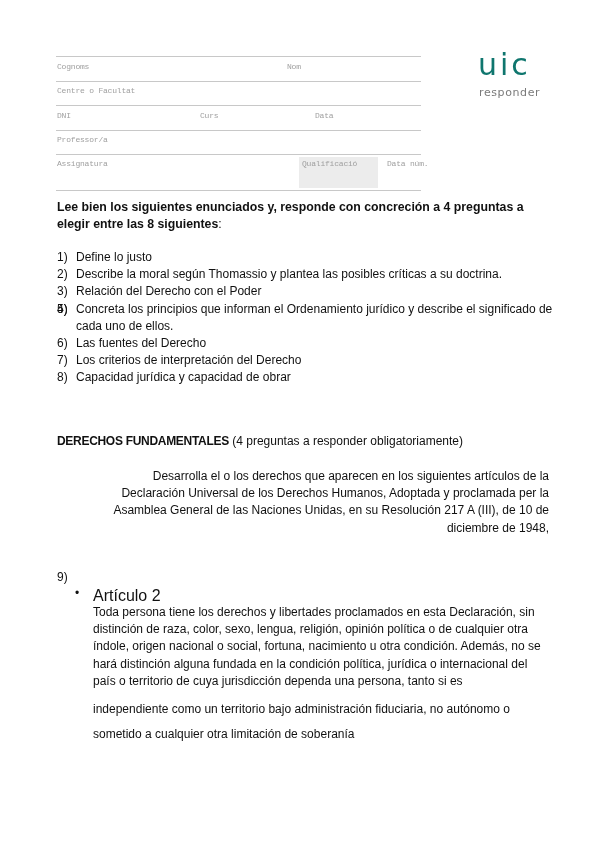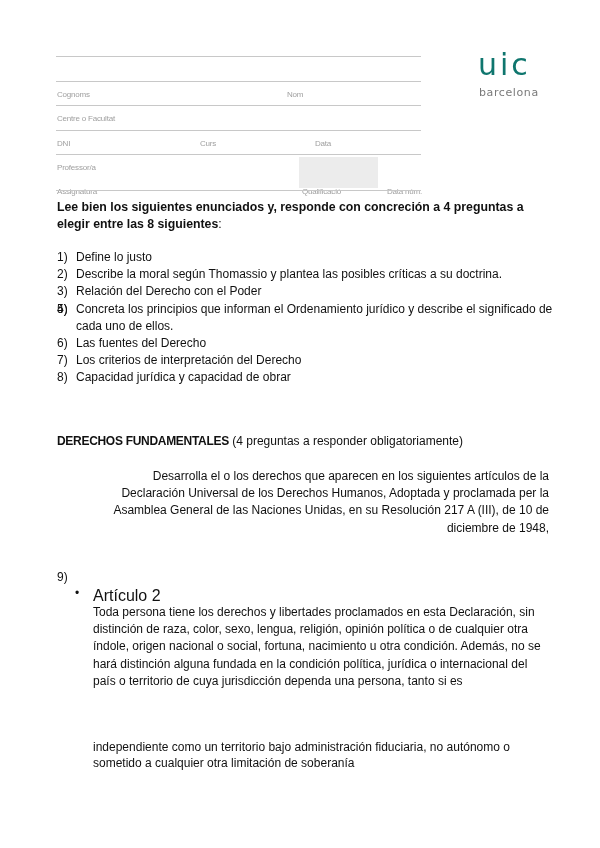--- a/index.html
+++ b/index.html
@@ -1,34 +1,34 @@
 <!DOCTYPE html>
 <html><head>
 <meta charset="utf-8">
 <style>
   html, body { margin: 0; padding: 0; background: #ffffff; }
   body { width: 600px; height: 848px; position: relative; overflow: hidden;
          font-family: "Liberation Sans", sans-serif; color: #111; }
   .hline { position: absolute; left: 56px; width: 365px; height: 1px; background: #c8c8c8; }
-  .flabel { position: absolute; font-family: Liberation Sans, sans-serif; font-size: 8px; color: #a0a0a0; white-space: nowrap; letter-spacing: -0.2px; margin-top: 28px; }
+  .flabel { position: absolute; font-family: Liberation Mono, monospace; font-size: 8px; color: #a0a0a0; white-space: nowrap; letter-spacing: -0.2px; }
   .shade { position: absolute; left: 299px; top: 157px; width: 79px; height: 31px; background: #ececec; }
   .logo-uic { position: absolute; left: 478px; top: 50px; font-family: "DejaVu Sans", sans-serif; font-size: 30px; color: #0f766e; letter-spacing: 3px; font-weight: normal; line-height: 30px; }
   .logo-bcn { position: absolute; left: 479px; top: 86px; font-family: "DejaVu Sans", sans-serif; font-size: 11px; color: #7a7a7a; letter-spacing: 0.6px; }
   .intro { position: absolute; left: 57px; top: 199px; width: 480px; font-weight: bold; font-size: 12.3px; line-height: 17px; }
   .qlist { position: absolute; left: 57px; top: 249px; width: 500px; font-size: 12px; line-height: 17.2px; margin: 0; padding: 0; list-style: none; }
   .qlist li { position: relative; padding-left: 19px; }
   .qlist .num { position: absolute; left: 0; top: 0; }
   .df-heading { position: absolute; left: 57px; top: 434px; font-size: 12px; white-space: nowrap; }
   .df-heading b { font-weight: bold; letter-spacing: -0.3px; }
   .df-para { position: absolute; left: 99px; top: 468px; width: 450px; font-size: 12px; line-height: 17.2px; text-align: right; }
   .q9 { position: absolute; left: 57px; top: 570px; font-size: 12px; }
   .bullet { position: absolute; left: 75px; top: 586px; font-size: 12px; }
   .art-title { position: absolute; left: 93px; top: 587px; font-size: 16px; }
   .art-body { position: absolute; left: 93px; top: 604px; width: 460px; font-size: 12px; line-height: 17.2px; }
-  .art-cont { position: absolute; left: 93px; top: 739px; width: 460px; font-size: 12px; line-height: 16px; }
+  .art-cont { position: absolute; left: 93px; top: 697px; width: 460px; font-size: 12px; line-height: 25px; }
 </style>
 </head>
 <body>
 
 <div>
   <div class="hline" style="top:56px"></div>
   <span class="flabel" style="left:57px;top:62px">Cognoms</span>
   <span class="flabel" style="left:287px;top:62px">Nom</span>
   <div class="hline" style="top:81px"></div>
   <span class="flabel" style="left:57px;top:86px">Centre o Facultat</span>
@@ -41,21 +41,21 @@
   <div class="hline" style="top:154px"></div>
   <div class="shade"></div>
   <span class="flabel" style="left:57px;top:159px">Assignatura</span>
   <span class="flabel" style="left:302px;top:159px">Qualificació</span>
   <span class="flabel" style="left:387px;top:159px">Data núm.</span>
   <div class="hline" style="top:190px"></div>
 </div>
 
 <div>
   <div class="logo-uic">uic</div>
-  <div class="logo-bcn">barcelona</div>
+  <div class="logo-bcn">responder</div>
 </div>
 
 <div class="intro">
   <span>Lee bien los siguientes enunciados y, responde con concreción a 4 preguntas a elegir entre las 8 siguientes</span><span style="font-weight:normal">:</span>
 </div>
 
 <ul class="qlist">
   <li><span class="num">1)</span><span>Define lo justo</span></li>
   <li><span class="num">2)</span><span>Describe la moral según Thomassio y plantea las posibles críticas a su doctrina.</span></li>
   <li><span class="num">3)</span><span>Relación del Derecho con el Poder</span></li>

